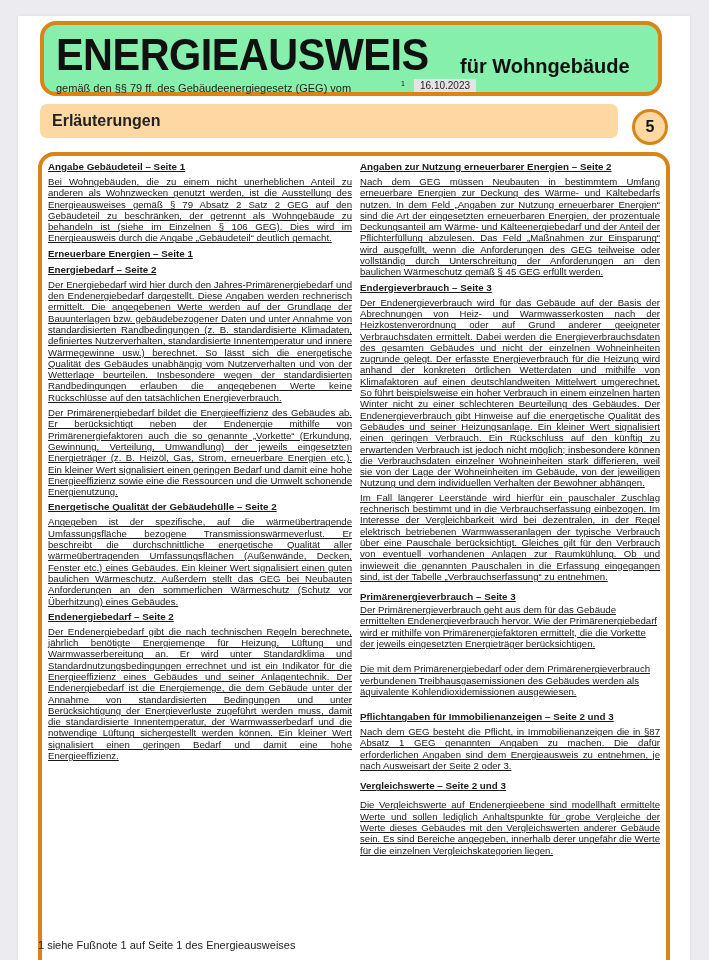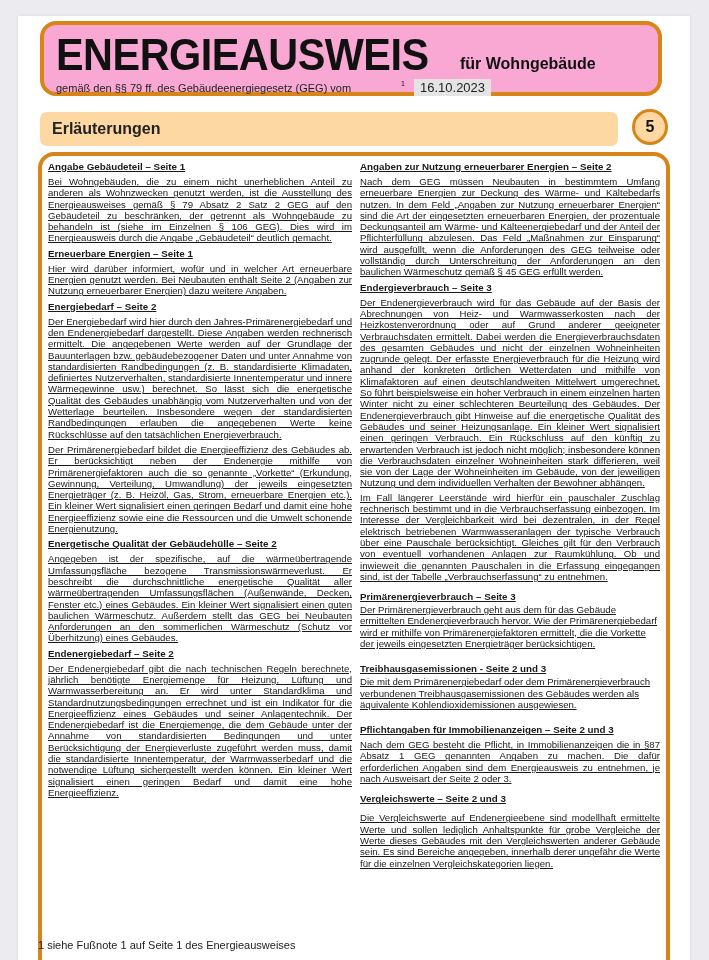--- a/index.html
+++ b/index.html
@@ -10,41 +10,41 @@
     color: #111;
   }
   .sheet {
     position: absolute; left: 18px; top: 16px; width: 672px; height: 944px;
     background: #ffffff;
     box-shadow: 0 0 3px rgba(0,0,0,0.08);
   }
   .header-box {
     position: absolute; left: 40px; top: 21px; width: 622px; height: 75px;
     border: 4px solid #d88417; border-radius: 16px; box-sizing: border-box;
-    background: #f9a8d4;
+    background: #86efac;
   }
   .title {
     position: absolute; left: 12px; top: 6px;
     font-size: 44px; font-weight: bold; letter-spacing: -0.5px; line-height: 48px;
     transform: scaleX(0.94); transform-origin: left top;
   }
   .subtitle {
     position: absolute; left: 416px; top: 30px;
-    font-size: 16px; font-weight: bold;
+    font-size: 20px; font-weight: bold;
   }
   .law-line {
     position: absolute; left: 12px; top: 57px; font-size: 11px; color: #222;
   }
   .fn-mark { position: absolute; left: 357px; top: 55px; font-size: 7px; }
   .date-field {
     position: absolute; left: 370px; top: 54px; padding: 1px 6px;
-    background: #e4e4e4; font-size: 13px; color: #222;
+    background: #e4e4e4; font-size: 10px; color: #222;
   }
   .section-bar {
-    position: absolute; left: 40px; top: 112px; width: 578px; height: 34px;
+    position: absolute; left: 40px; top: 104px; width: 578px; height: 34px;
     background: #fdd8a3; border-radius: 7px;
   }
   .section-title {
     position: absolute; left: 12px; top: 8px; font-size: 16px; font-weight: bold; color: #222;
   }
   .page-circle {
     position: absolute; left: 632px; top: 109px; width: 36px; height: 36px;
     border: 3px solid #d88417; border-radius: 50%; box-sizing: border-box;
     background: #fdd8a3; text-align: center;
     font-size: 16px; font-weight: bold; line-height: 30px;
@@ -90,21 +90,20 @@
 <div class="page-circle">5</div>
 
 <div class="content-box">
   <div class="col col-left">
     <div class="sec">
       <h3>Angabe Gebäudeteil – Seite 1</h3>
       <p>Bei Wohngebäuden, die zu einem nicht unerheblichen Anteil zu anderen als Wohnzwecken genutzt werden, ist die Ausstellung des Energieausweises gemäß § 79 Absatz 2 Satz 2 GEG auf den Gebäudeteil zu beschränken, der getrennt als Wohngebäude zu behandeln ist (siehe im Einzelnen § 106 GEG). Dies wird im Energieausweis durch die Angabe „Gebäudeteil“ deutlich gemacht.</p>
     </div>
     <div class="sec">
       <h3>Erneuerbare Energien – Seite 1</h3>
-      <p>Hier wird darüber informiert, wofür und in welcher Art erneuerbare Energien genutzt werden. Bei Neubauten enthält Seite 2 (Angaben zur Nutzung erneuerbarer Energien) dazu weitere Angaben.</p>
     </div>
     <div class="sec">
       <h3>Energiebedarf – Seite 2</h3>
       <p>Der Energiebedarf wird hier durch den Jahres-Primärenergiebedarf und den Endenergiebedarf dargestellt. Diese Angaben werden rechnerisch ermittelt. Die angegebenen Werte werden auf der Grundlage der Bauunterlagen bzw. gebäudebezogener Daten und unter Annahme von standardisierten Randbedingungen (z. B. standardisierte Klimadaten, definiertes Nutzerverhalten, standardisierte Innentemperatur und innere Wärmegewinne usw.) berechnet. So lässt sich die energetische Qualität des Gebäudes unabhängig vom Nutzerverhalten und von der Wetterlage beurteilen. Insbesondere wegen der standardisierten Randbedingungen erlauben die angegebenen Werte keine Rückschlüsse auf den tatsächlichen Energieverbrauch.</p>
     </div>
     <div class="sec">
       <p>Der Primärenergiebedarf bildet die Energieeffizienz des Gebäudes ab. Er berücksichtigt neben der Endenergie mithilfe von Primärenergiefaktoren auch die so genannte „Vorkette“ (Erkundung, Gewinnung, Verteilung, Umwandlung) der jeweils eingesetzten Energieträger (z. B. Heizöl, Gas, Strom, erneuerbare Energien etc.). Ein kleiner Wert signalisiert einen geringen Bedarf und damit eine hohe Energieeffizienz sowie eine die Ressourcen und die Umwelt schonende Energienutzung.</p>
     </div>
     <div class="sec">
       <h3>Energetische Qualität der Gebäudehülle – Seite 2</h3>
@@ -124,21 +123,20 @@
     <div class="sec">
       <h3>Endergieverbrauch – Seite 3</h3>
       <p>Der Endenergieverbrauch wird für das Gebäude auf der Basis der Abrechnungen von Heiz- und Warmwasserkosten nach der Heizkostenverordnung oder auf Grund anderer geeigneter Verbrauchsdaten ermittelt. Dabei werden die Energieverbrauchsdaten des gesamten Gebäudes und nicht der einzelnen Wohneinheiten zugrunde gelegt. Der erfasste Energieverbrauch für die Heizung wird anhand der konkreten örtlichen Wetterdaten und mithilfe von Klimafaktoren auf einen deutschlandweiten Mittelwert umgerechnet. So führt beispielsweise ein hoher Verbrauch in einem einzelnen harten Winter nicht zu einer schlechteren Beurteilung des Gebäudes. Der Endenergieverbrauch gibt Hinweise auf die energetische Qualität des Gebäudes und seiner Heizungsanlage. Ein kleiner Wert signalisiert einen geringen Verbrauch. Ein Rückschluss auf den künftig zu erwartenden Verbrauch ist jedoch nicht möglich; insbesondere können die Verbrauchsdaten einzelner Wohneinheiten stark differieren, weil sie von der Lage der Wohneinheiten im Gebäude, von der jeweiligen Nutzung und dem individuellen Verhalten der Bewohner abhängen.</p>
       <p>Im Fall längerer Leerstände wird hierfür ein pauschaler Zuschlag rechnerisch bestimmt und in die Verbrauchserfassung einbezogen. Im Interesse der Vergleichbarkeit wird bei dezentralen, in der Regel elektrisch betriebenen Warmwasseranlagen der typische Verbrauch über eine Pauschale berücksichtigt. Gleiches gilt für den Verbrauch von eventuell vorhandenen Anlagen zur Raumkühlung. Ob und inwieweit die genannten Pauschalen in die Erfassung eingegangen sind, ist der Tabelle „Verbrauchserfassung“ zu entnehmen.</p>
     </div>
     <div class="sec gap-lg">
       <h3 style="margin-bottom:1px;">Primärenergieverbrauch – Seite 3</h3>
       <p style="text-align:left;">Der Primärenergieverbrauch geht aus dem für das Gebäude ermittelten Endenergieverbrauch hervor. Wie der Primärenergiebedarf wird er mithilfe von Primärenergiefaktoren ermittelt, die die Vorkette der jeweils eingesetzten Energieträger berücksichtigen.</p>
     </div>
     <div class="sec gap-xl">
-      <h3 style="margin-bottom:1px;">Treibhausgasemissionen - Seite 2 und 3</h3>
       <p style="text-align:left;">Die mit dem Primärenergiebedarf oder dem Primärenergieverbrauch verbundenen Treibhausgasemissionen des Gebäudes werden als äquivalente Kohlendioxidemissionen ausgewiesen.</p>
     </div>
     <div class="sec gap-xl">
       <h3>Pflichtangaben für Immobilienanzeigen – Seite 2 und 3</h3>
       <p>Nach dem GEG besteht die Pflicht, in Immobilienanzeigen die in §87 Absatz 1 GEG genannten Angaben zu machen. Die dafür erforderlichen Angaben sind dem Energieausweis zu entnehmen, je nach Ausweisart der Seite 2 oder 3.</p>
     </div>
     <div class="sec gap-lg">
       <h3 style="margin-bottom:7px;">Vergleichswerte – Seite 2 und 3</h3>
       <p>Die Vergleichswerte auf Endenergieebene sind modellhaft ermittelte Werte und sollen lediglich Anhaltspunkte für grobe Vergleiche der Werte dieses Gebäudes mit den Vergleichswerten anderer Gebäude sein. Es sind Bereiche angegeben, innerhalb derer ungefähr die Werte für die einzelnen Vergleichskategorien liegen.</p>
     </div>

